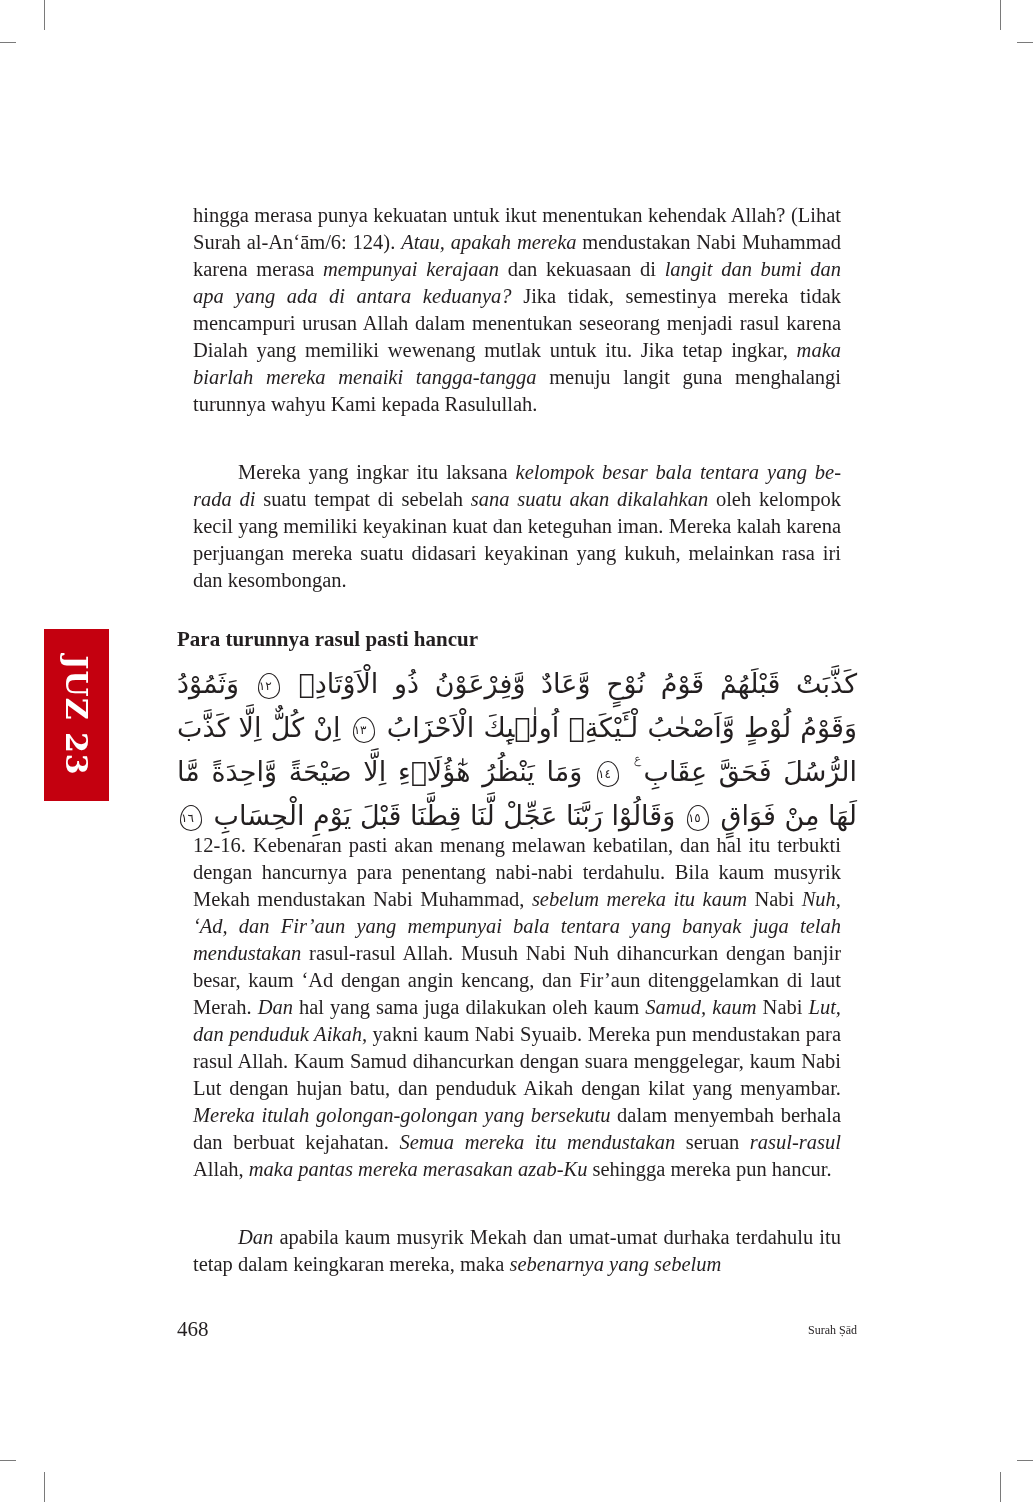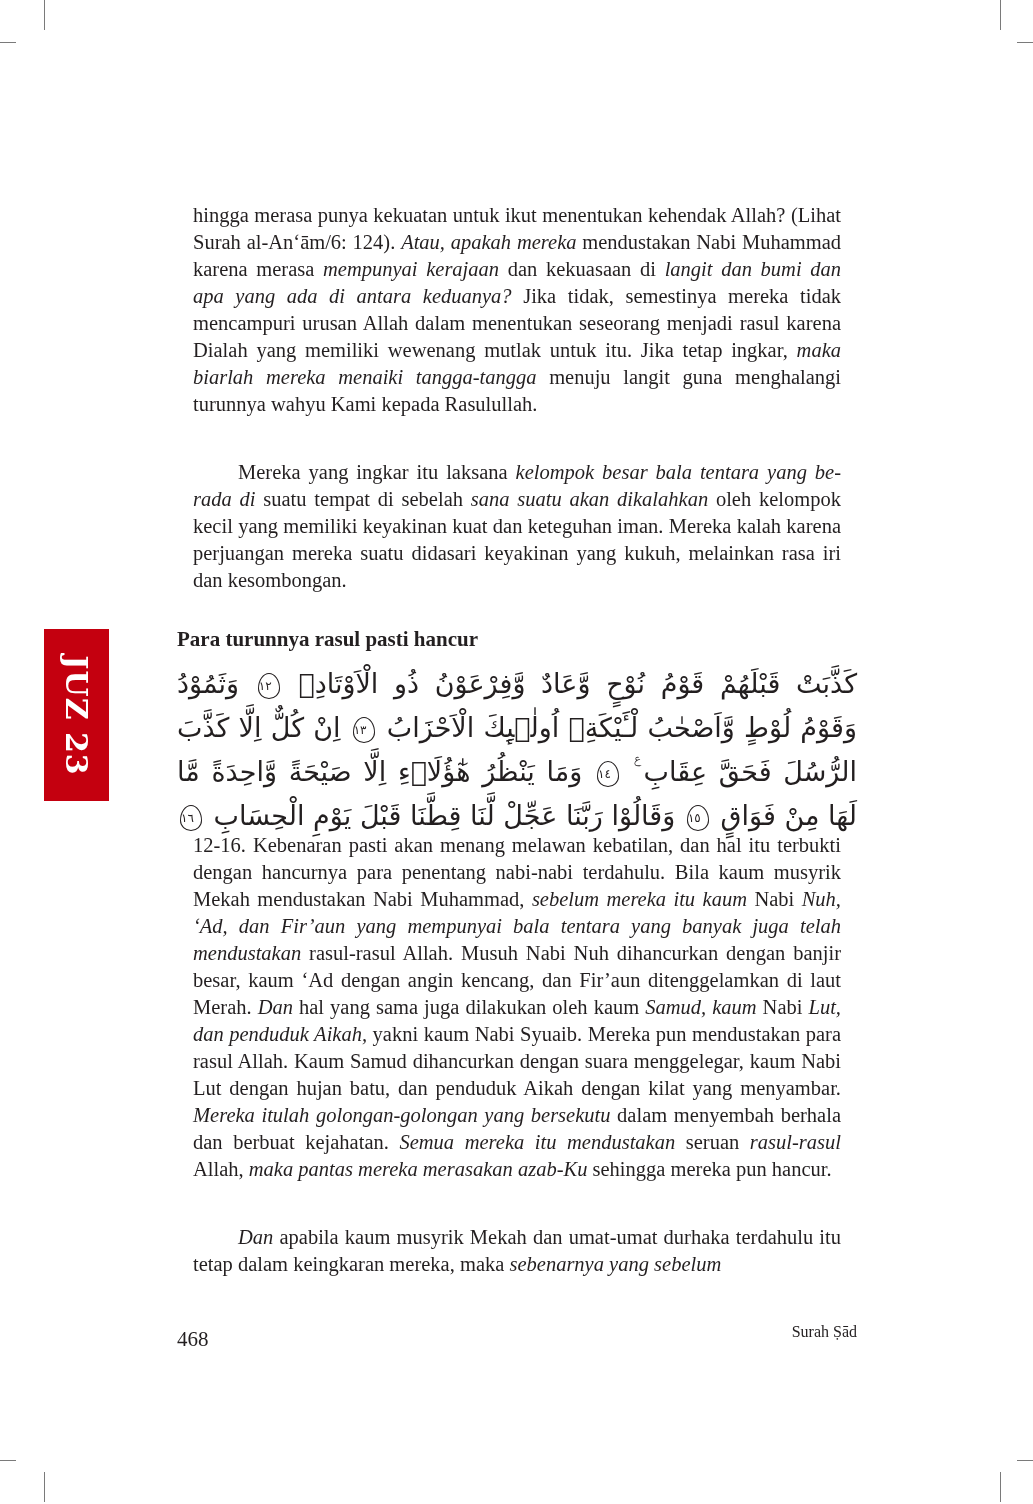--- a/index.html
+++ b/index.html
@@ -25,22 +25,22 @@
   .ayah-marker { display: inline-block; width: 20px; height: 24px; border: 1.5px solid #231f20; border-radius: 50% 50% 50% 50% / 60% 60% 40% 40%;
                  font-size: 12px; line-height: 24px; text-align: center; vertical-align: middle; margin: 0 3px; direction: ltr; }
   #para3 { top: 816px; }
   #para4 { top: 1208px; }
 
   #juz-tab { position: absolute; left: 44px; top: 629px; width: 65px; height: 172px; background: #c4000f;
              display: flex; align-items: center; justify-content: center; }
   #juz-label { color: #ffffff; font-family: "DejaVu Serif", serif; font-weight: bold; font-size: 30px;
                transform: rotate(90deg); white-space: nowrap; letter-spacing: 1px; }
 
-  #page-number { position: absolute; left: 177px; top: 1317px; font-size: 21px; margin-top: 10px; }
-  #running-footer { position: absolute; right: 176px; top: 1323px; font-size: 16px; }
+  #page-number { position: absolute; left: 177px; top: 1317px; font-size: 21px; }
+  #running-footer { position: absolute; right: 176px; top: 1323px; font-size: 12px; }
 </style>
 </head>
 <body>
 
 <div class="crop v" style="left:44px;top:0;"></div>
 <div class="crop h" style="left:0;top:42px;"></div>
 <div class="crop v" style="left:1000px;top:0;"></div>
 <div class="crop h" style="left:1017px;top:42px;"></div>
 <div class="crop v" style="left:44px;top:1472px;"></div>
 <div class="crop h" style="left:0;top:1460px;"></div>

